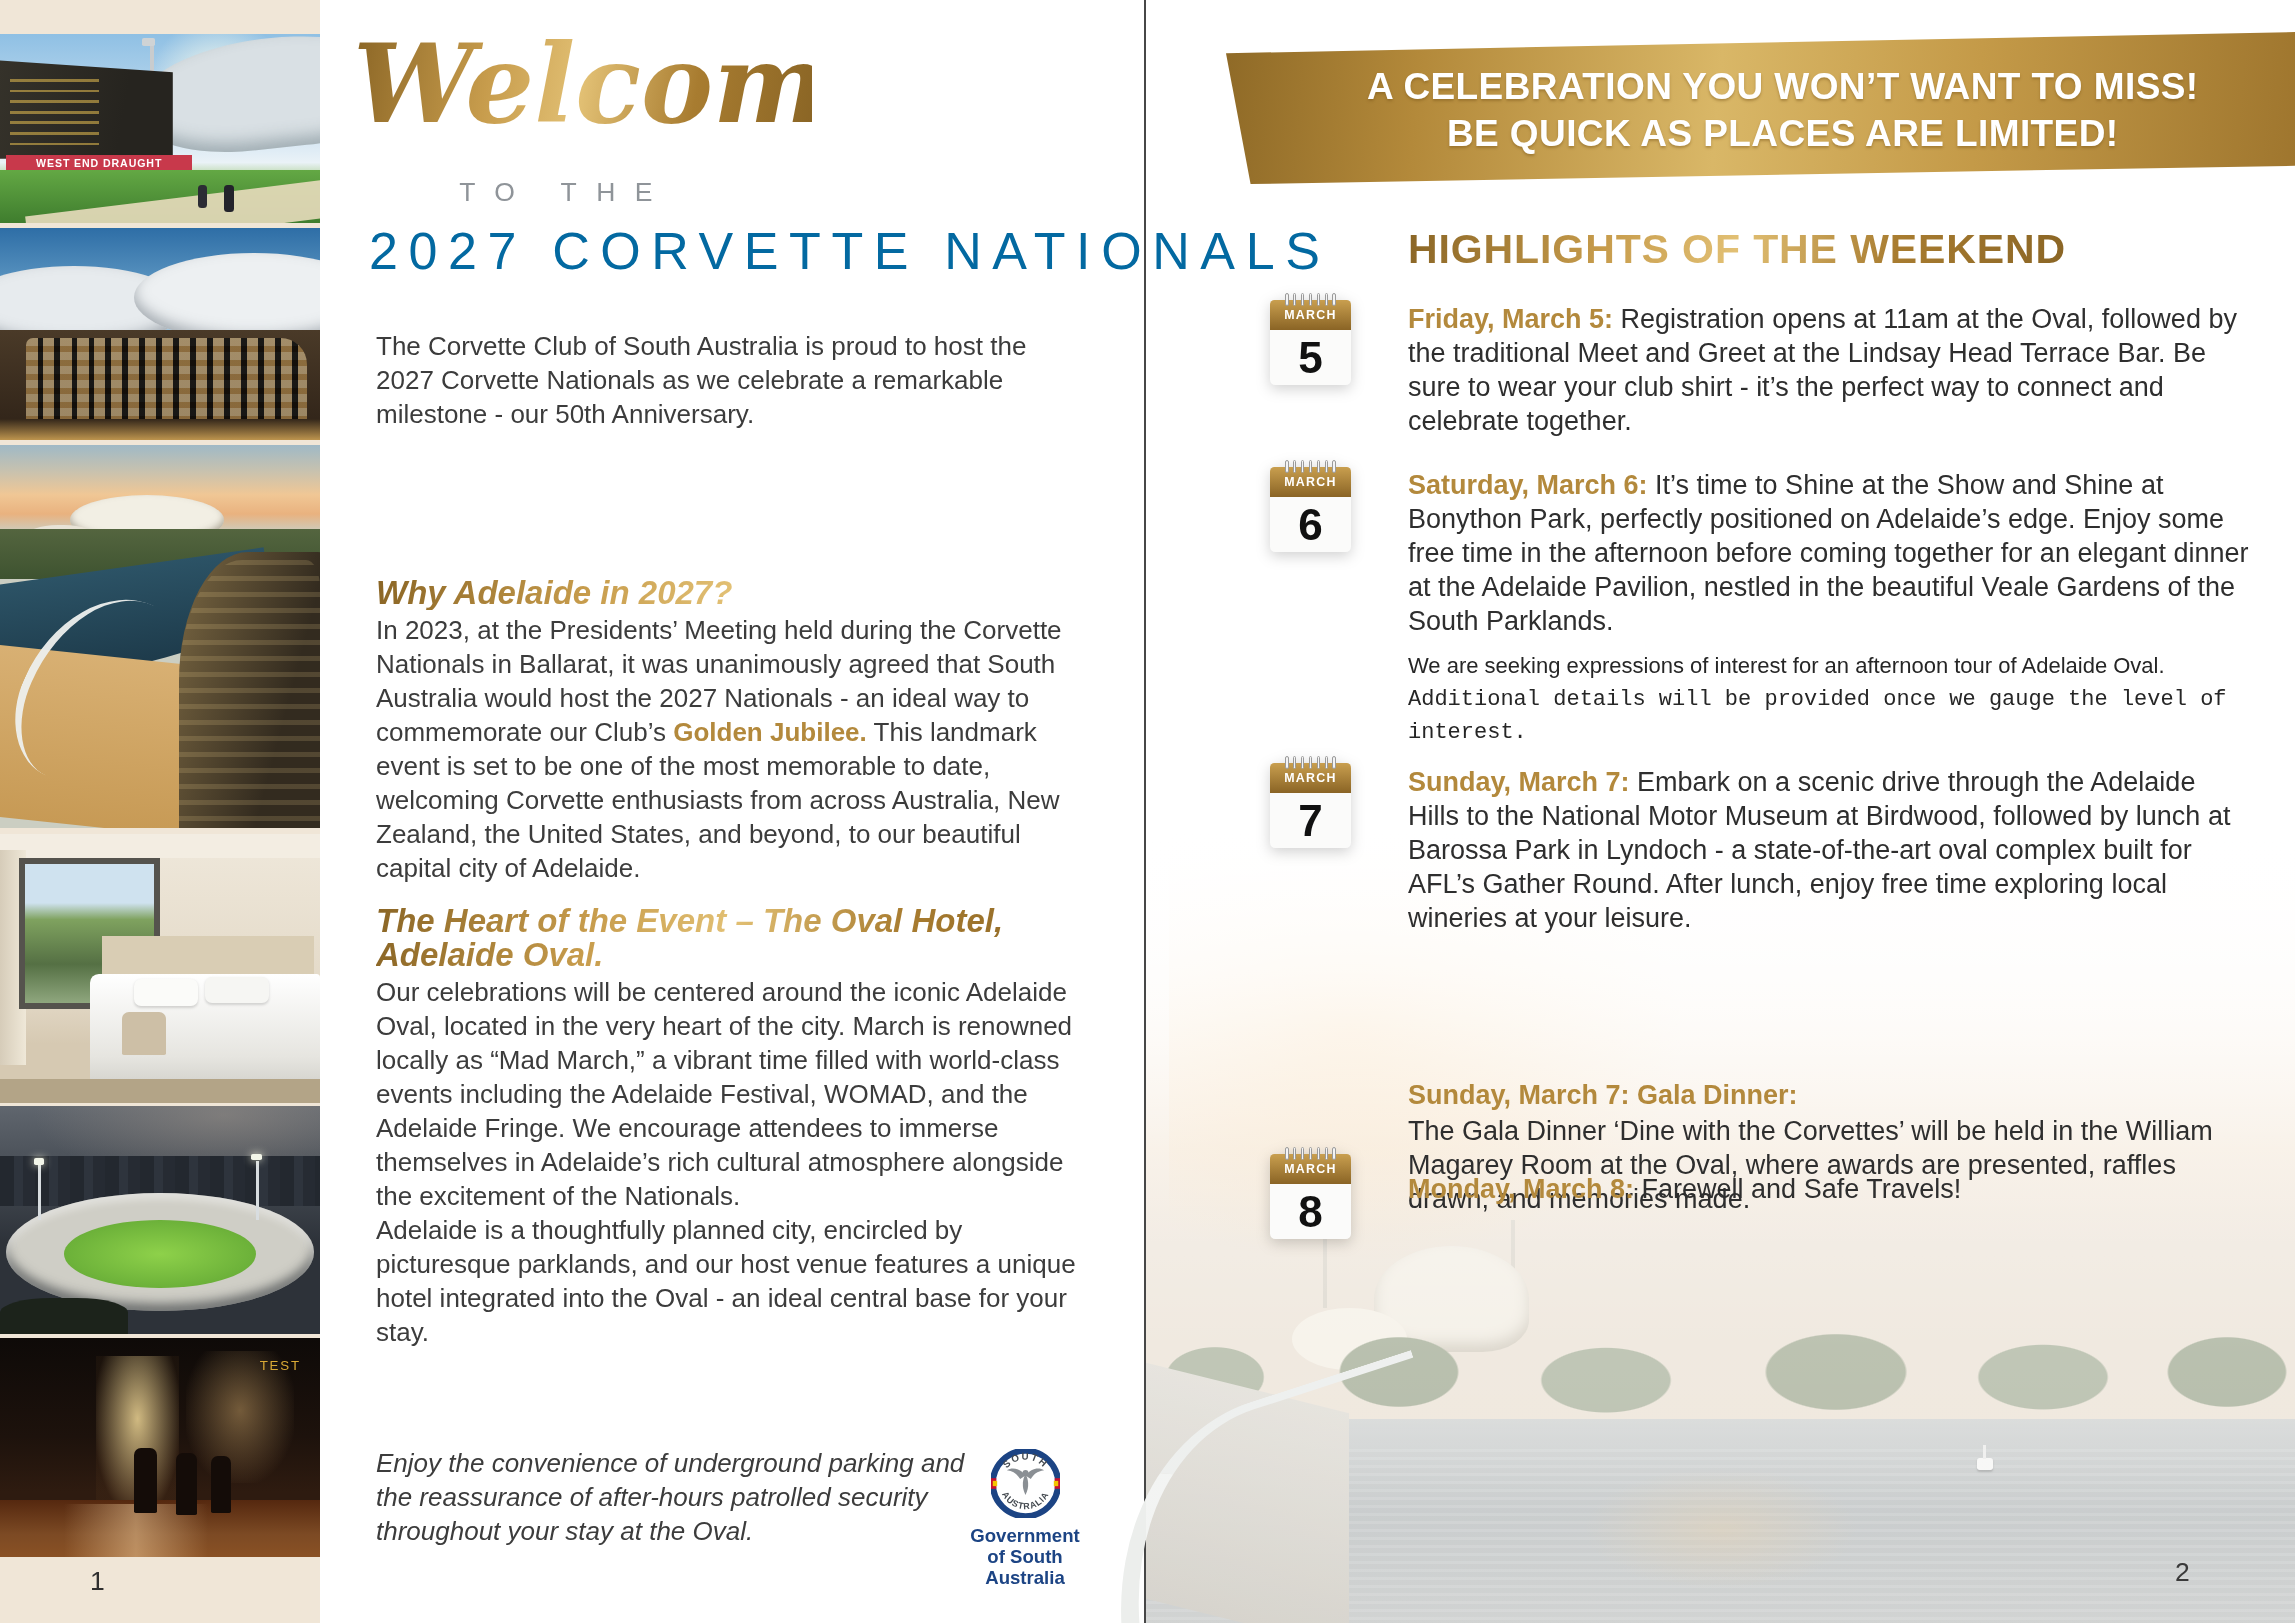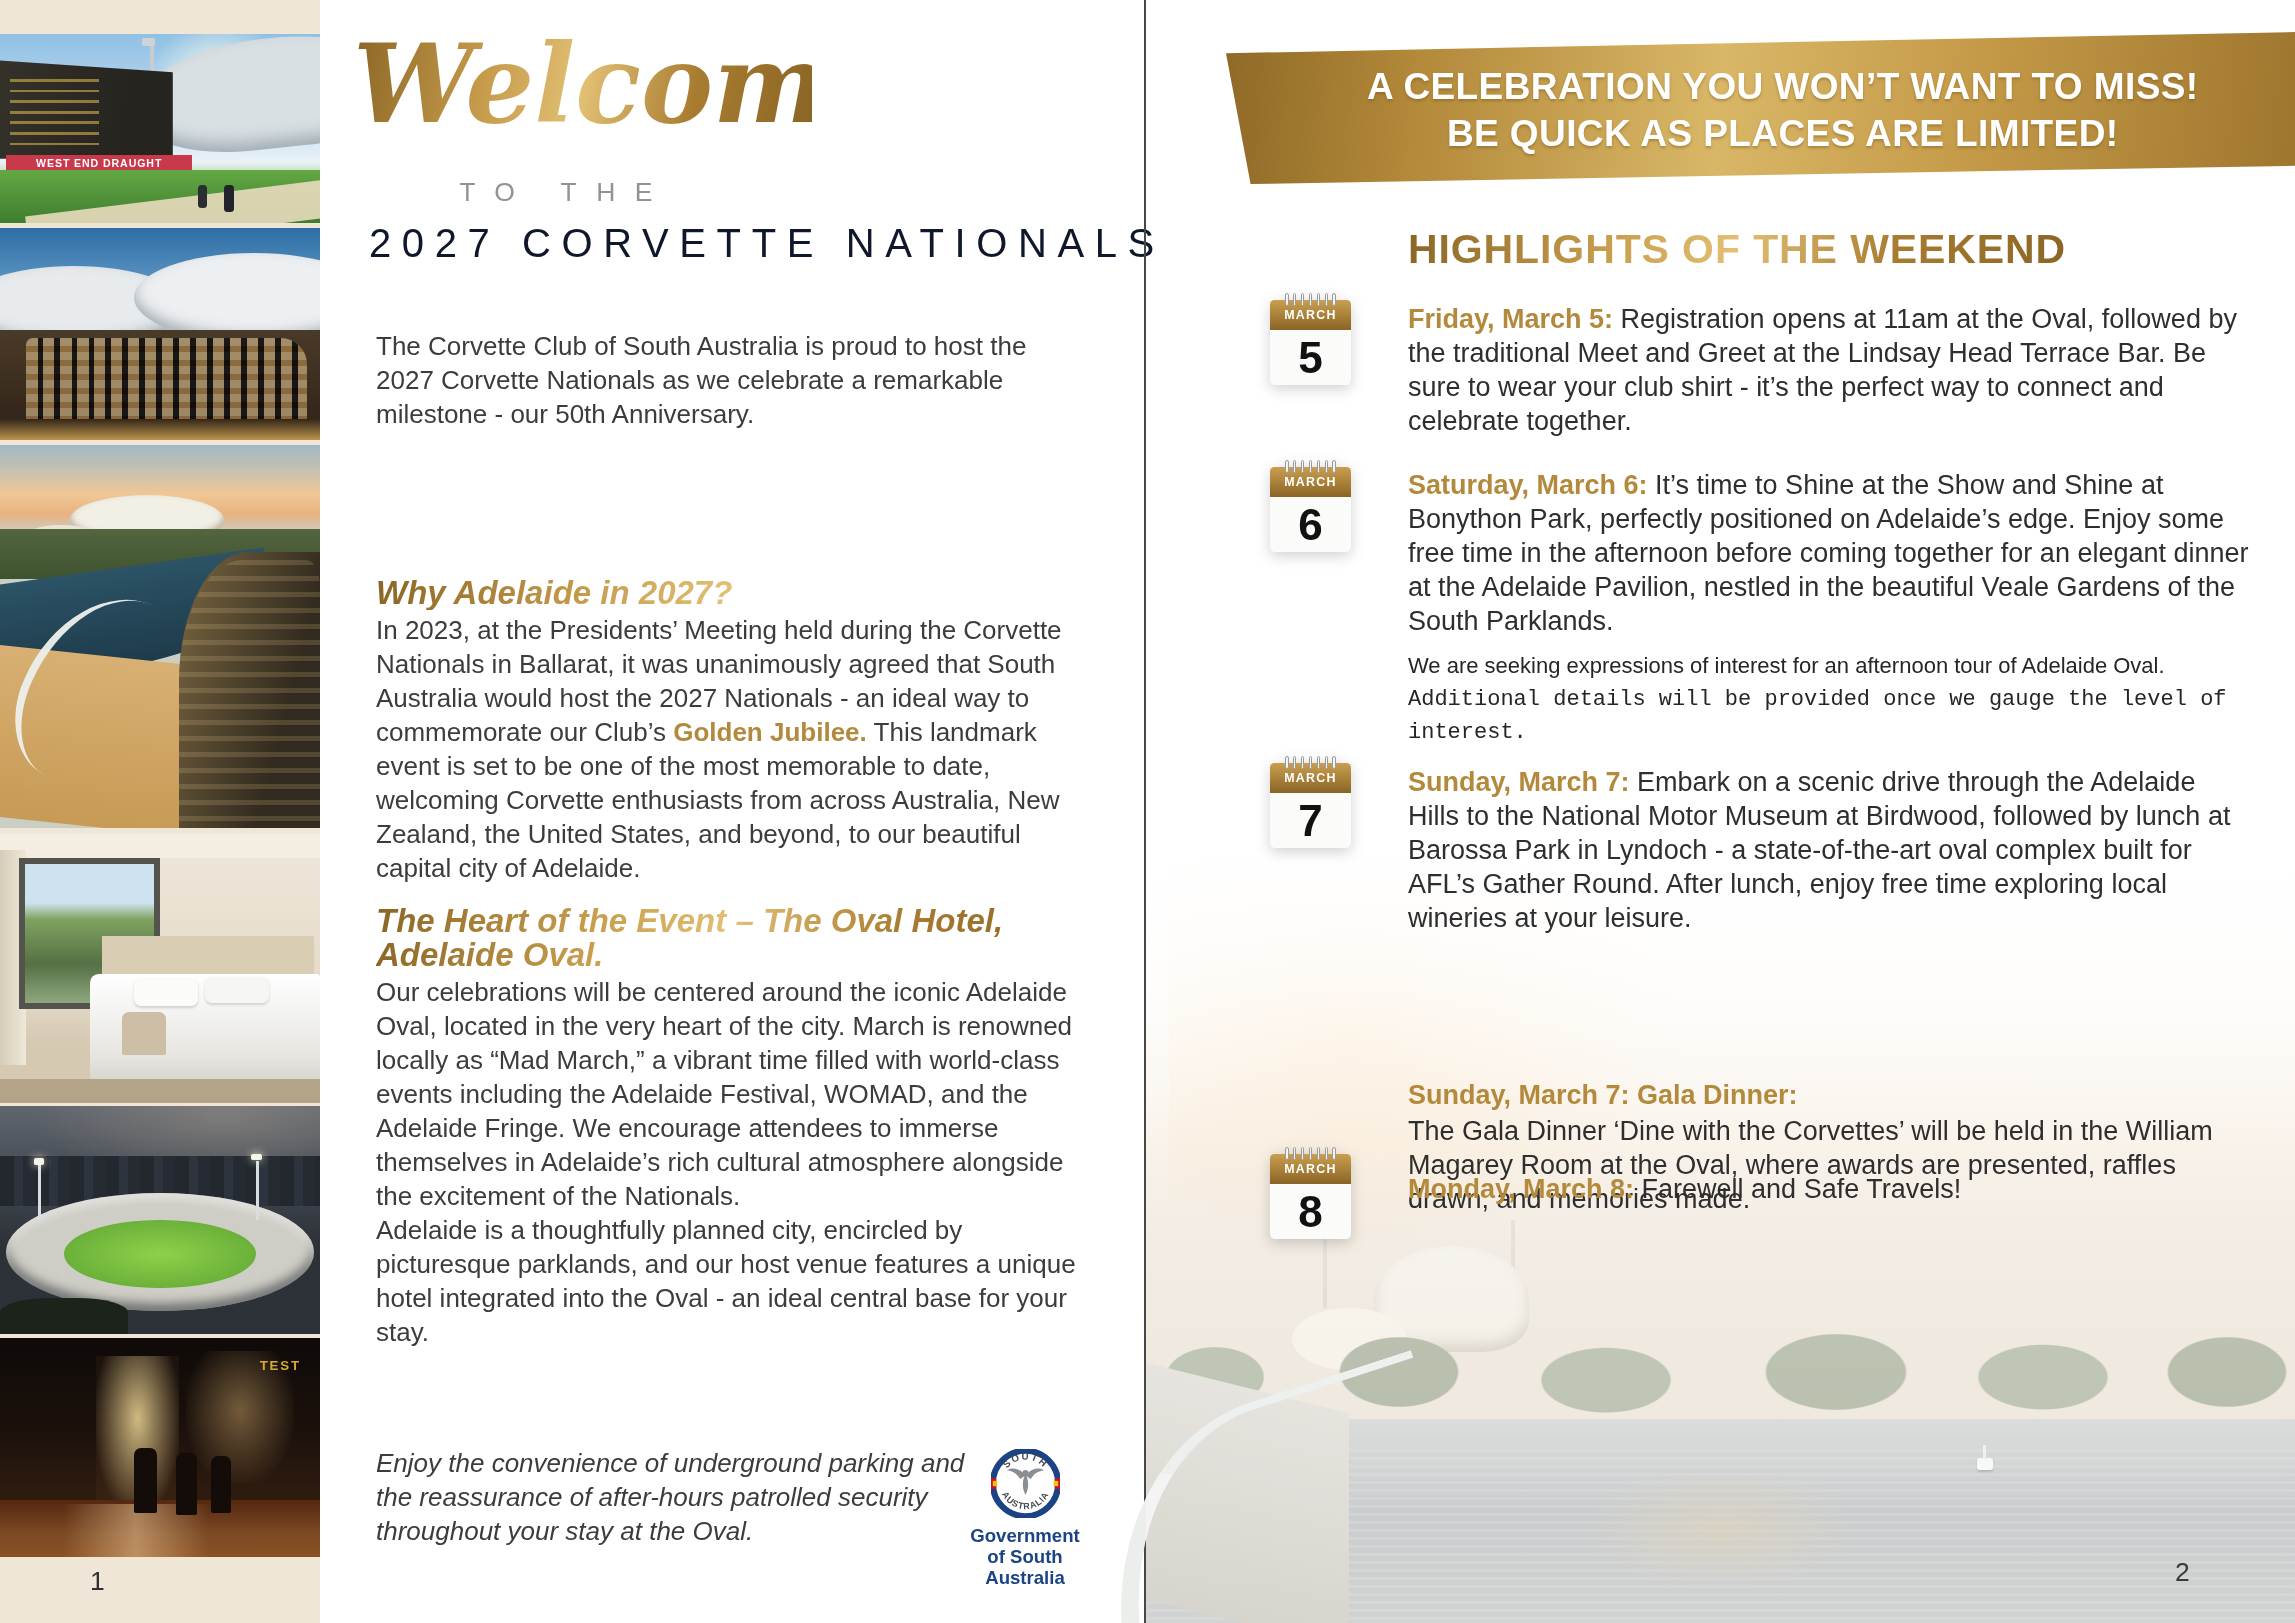--- a/index.html
+++ b/index.html
@@ -73,28 +73,28 @@
   
   .p6 { top:1338px; height:219px; background:linear-gradient(180deg,#0e0a08 0%,#1d120c 45%,#2e1b10 70%); }
   .p6 .panel { left:30%; top:8%; width:26%; height:72%; background:radial-gradient(ellipse at 50% 40%, rgba(240,215,150,.85), rgba(120,80,40,.1) 75%); }
   .p6 .face { right:8%; top:6%; width:34%; height:60%; background:radial-gradient(ellipse at 50% 45%, rgba(205,165,105,.5), transparent 75%); }
   .p6 .floor6 { left:0; bottom:0; width:100%; height:26%; background:linear-gradient(180deg,#55280f,#7c4a24 60%,#8a5124); }
   .p6 .sheen { left:20%; bottom:0; width:45%; height:24%; background:linear-gradient(90deg, transparent, rgba(255,220,170,.45), transparent); }
   .p6 .fig { position:absolute; background:#140c08; border-radius:7px 7px 1.8px 1.8px; }
   .p6 .f1 { left:42%; bottom:20%; width:23px; height:65px; }
   .p6 .f2 { left:55%; bottom:19%; width:21px; height:62px; }
   .p6 .f3 { left:66%; bottom:20%; width:19.4px; height:57px; }
-  .p6 .sign { position:absolute; right:6%; top:9%; color:#d9a935; font-size:13.3px; font-weight:bold; letter-spacing:1.8px; }
+  .p6 .sign { position:absolute; right:6%; top:9%; color:#d9a935; font-size:13.3px; font-weight:normal; letter-spacing:1.8px; }
 
   .page-num-left { position:absolute; left:90px; top:1566px; font-size:26.5px; color:#2f2f2f; }
 
   
   .welcome-script { position:absolute; left:353px; top:25px; width:459px; text-align:right; font-family:"DejaVu Serif", serif; font-style:italic; font-weight:bold; font-size:108px; line-height:1.1; }
   .to-the { position:absolute; left:380px; top:177px; width:371px; text-align:center; font-size:26.5px; letter-spacing:19.4px; color:#8f9499; }
-  .big-title { position:absolute; left:369px; top:221px; width:707px; text-align:center; font-size:40px; letter-spacing:10.6px; color:#0f172a; white-space:nowrap; }
+  .big-title { position:absolute; left:369px; top:221px; width:707px; text-align:center; font-size:52px; letter-spacing:10.6px; color:#0369a1; white-space:nowrap; }
 
   .body-copy { position:absolute; left:376px; width:707px; font-size:26px; line-height:34px; color:#3c3c3c; }
   .b-intro { top:329px; }
   .b-why { top:576px; }
   .b-heart { top:904px; }
   .b-enjoy { top:1446px; width:618px;font-style:italic; }
   .sec-head { font-weight:bold; font-size:33px; margin-bottom:2.7px;font-style:italic; }
 
   .gold { color:#b3893c; font-weight:bold;margin-top:40px; }
   @supports (-webkit-background-clip: text) {

